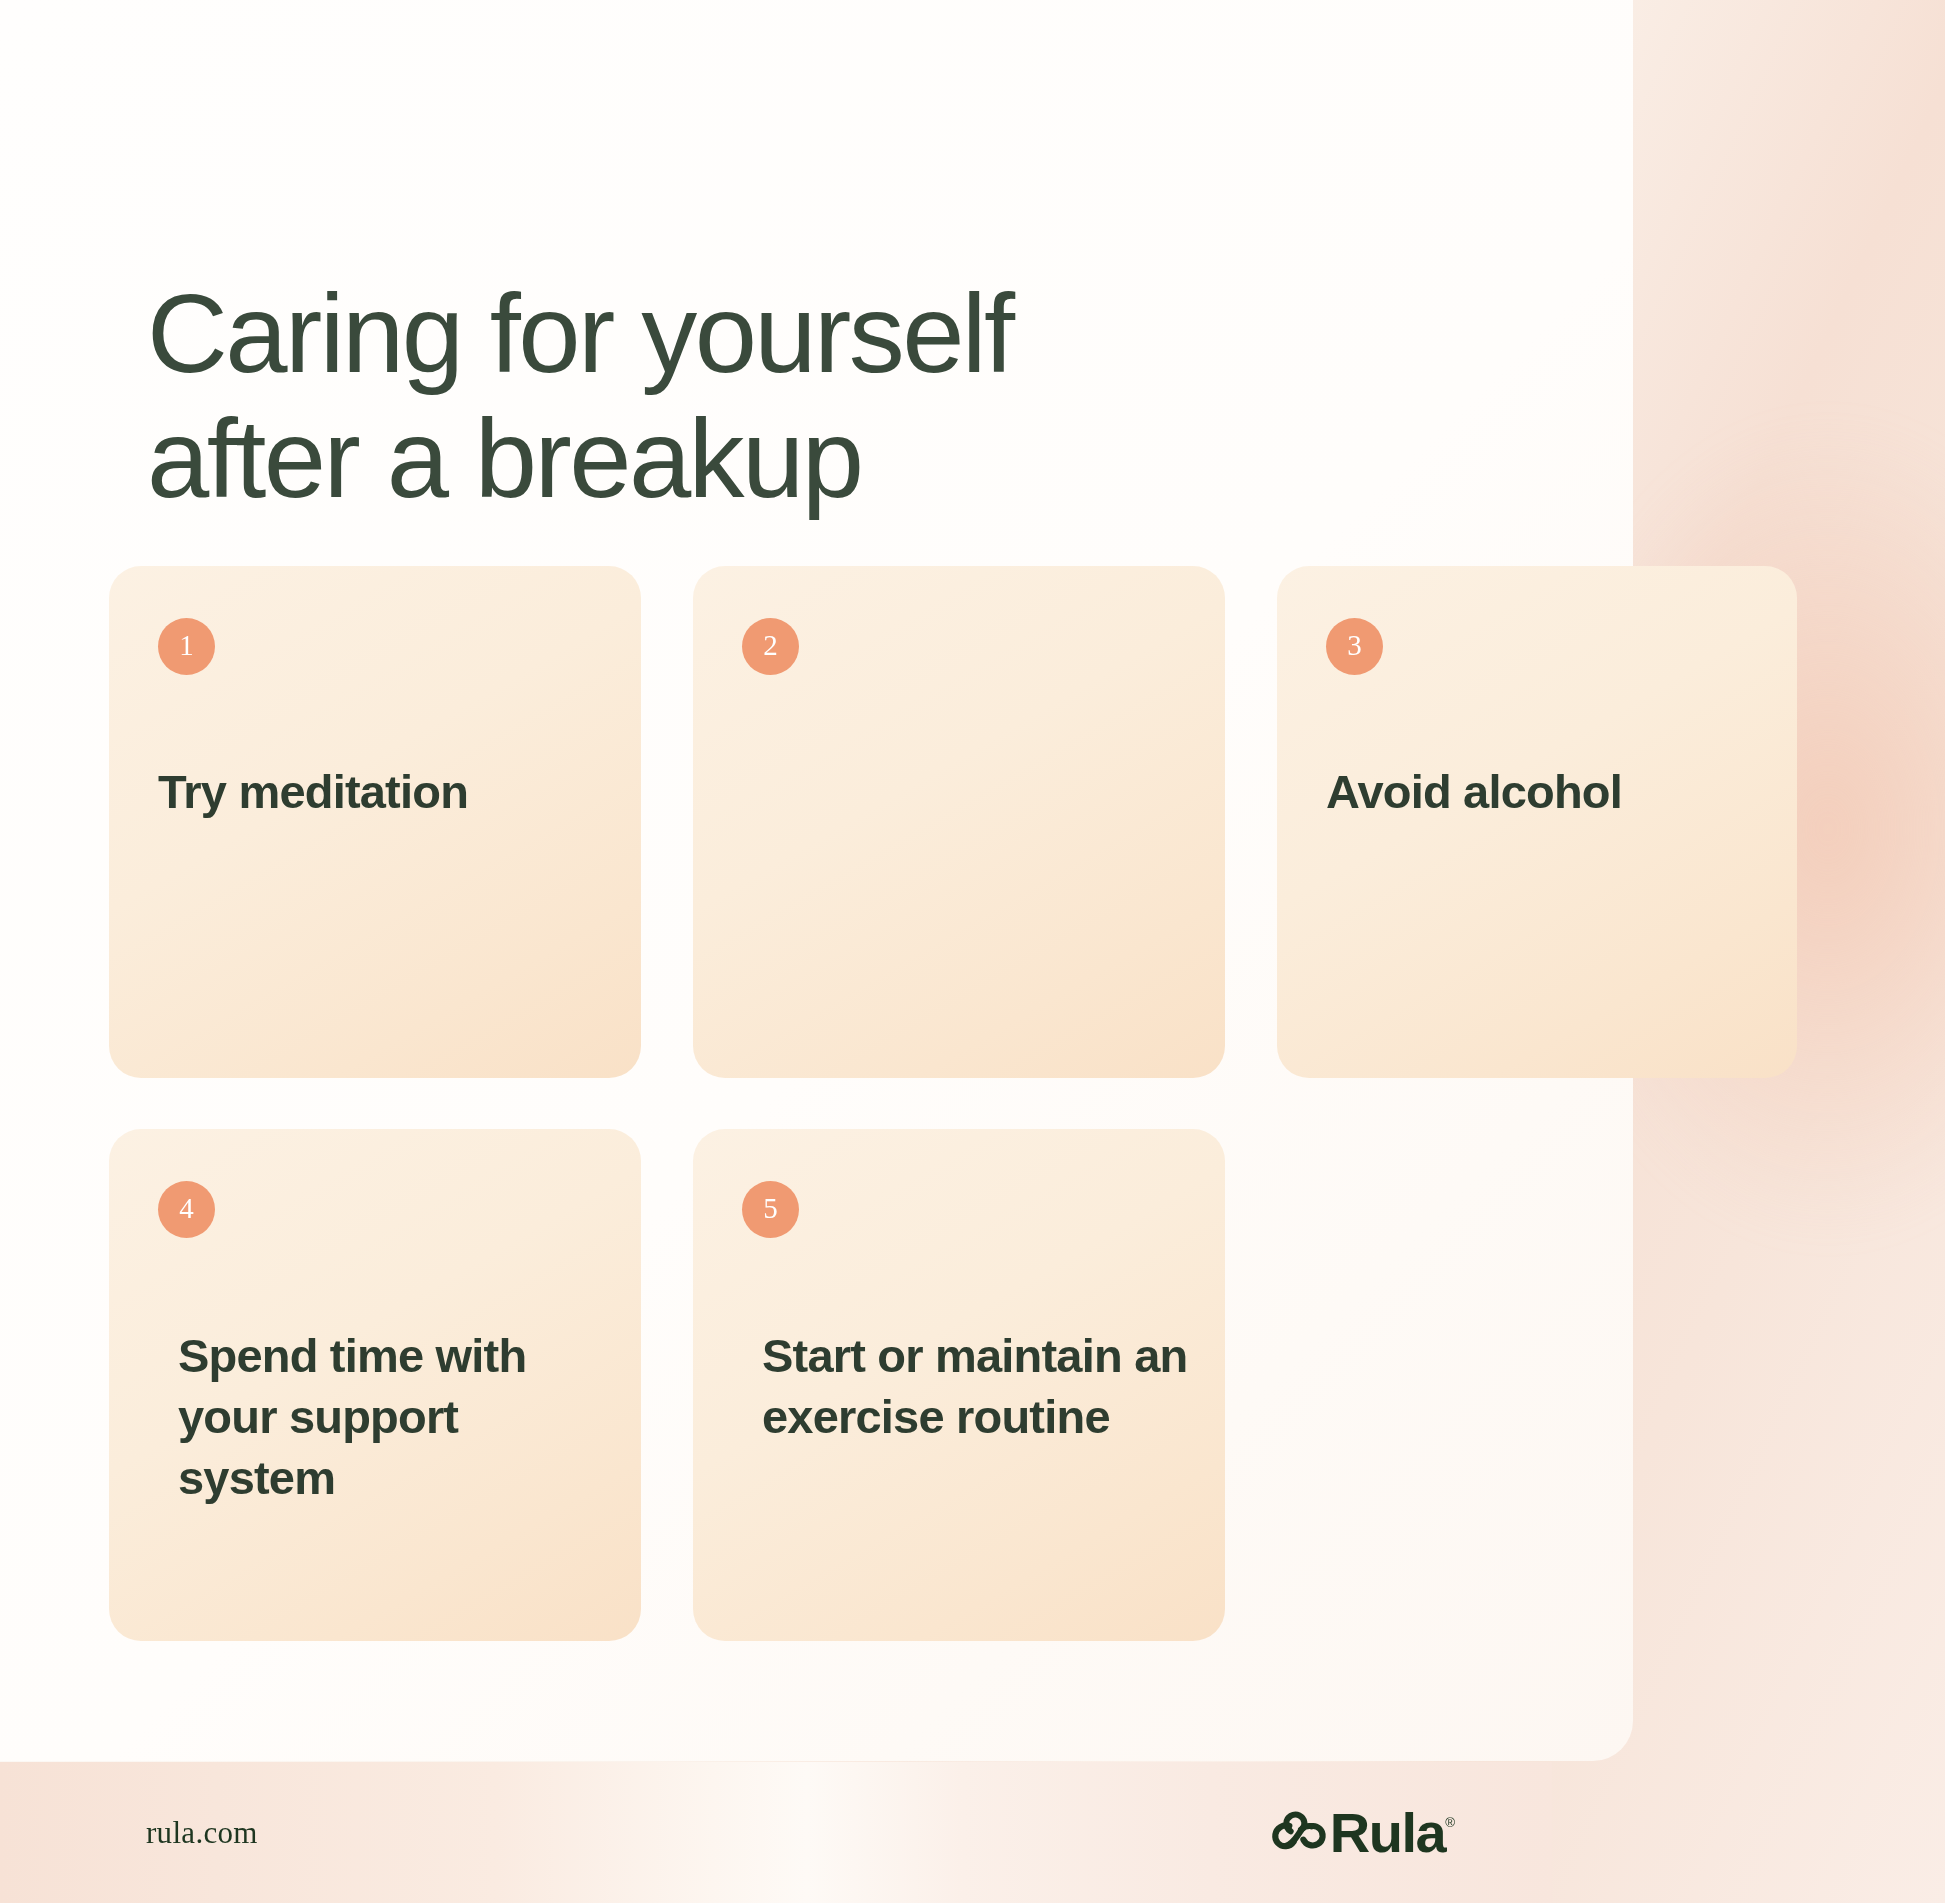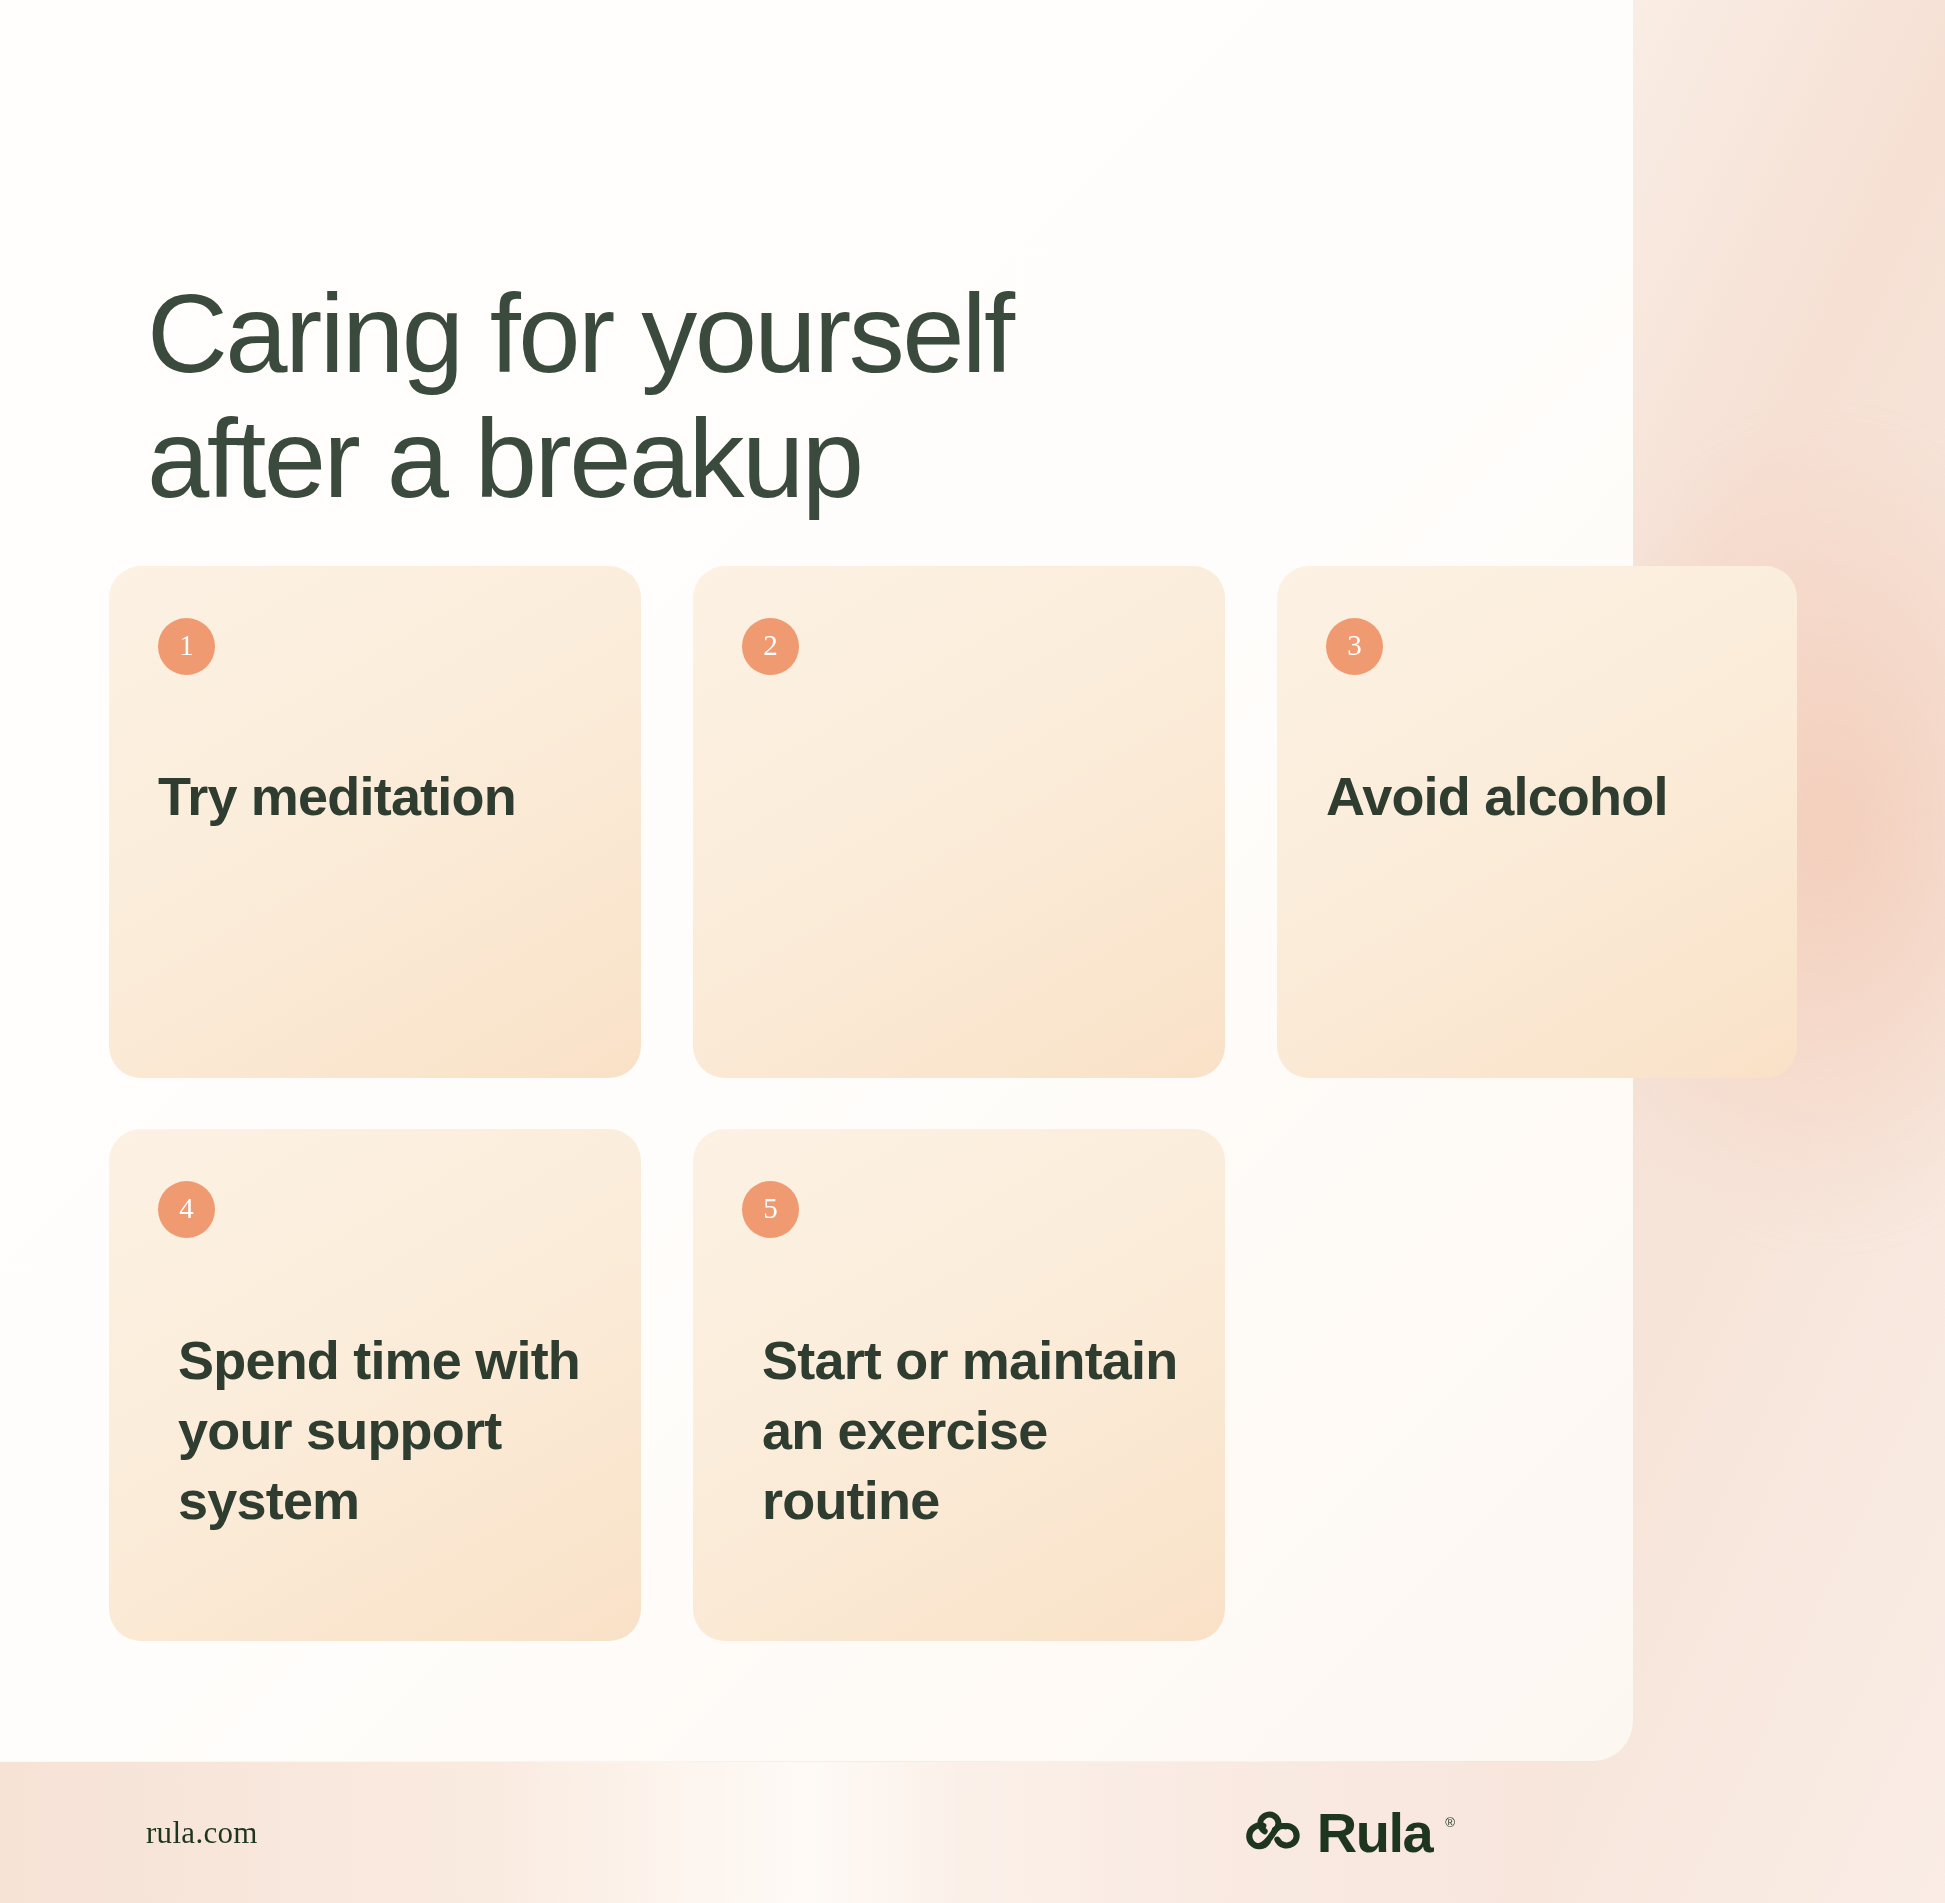--- a/index.html
+++ b/index.html
@@ -122,21 +122,21 @@
     padding-bottom: 2px;
     box-sizing: border-box;
   }
 
   .card-title {
     position: absolute;
     left: 49px;
     right: 36px;
     top: 195px;
     color: #2E3D30;
-    font-size: 54px;
+    font-size: 47px;
     line-height: 1.30;
     font-weight: 700;
     letter-spacing: -0.8px;
     font-family: "Liberation Sans", sans-serif;
   }
   .card-title.low { top: 196px; margin-left: 20px; }
 
   
   .footer {
     position: absolute;
@@ -165,21 +165,21 @@
     font-size: 31px;
     letter-spacing: 0.3px;
   }
   .footer-logo {
     position: absolute;
     right: 97px;
     top: 50%;
     transform: translateY(-50%);
     display: flex;
     align-items: center;
-    gap: 15px;
+    gap: 2px;
   }
   .logo-mark { display: block; }
   .logo-word {
     color: #1E3620;
     font-size: 56px;
     font-weight: 700;
     letter-spacing: -1.5px;
     line-height: 1;
     font-family: "Liberation Sans", sans-serif;
   }

